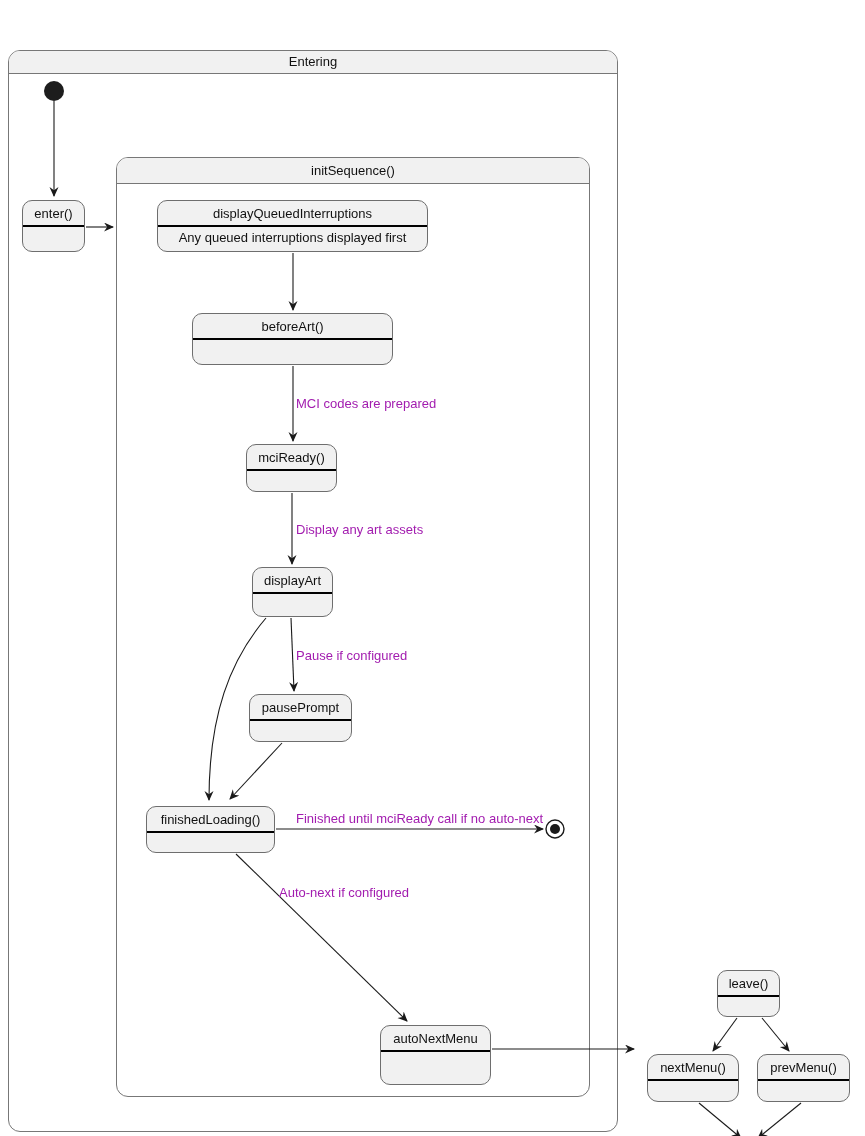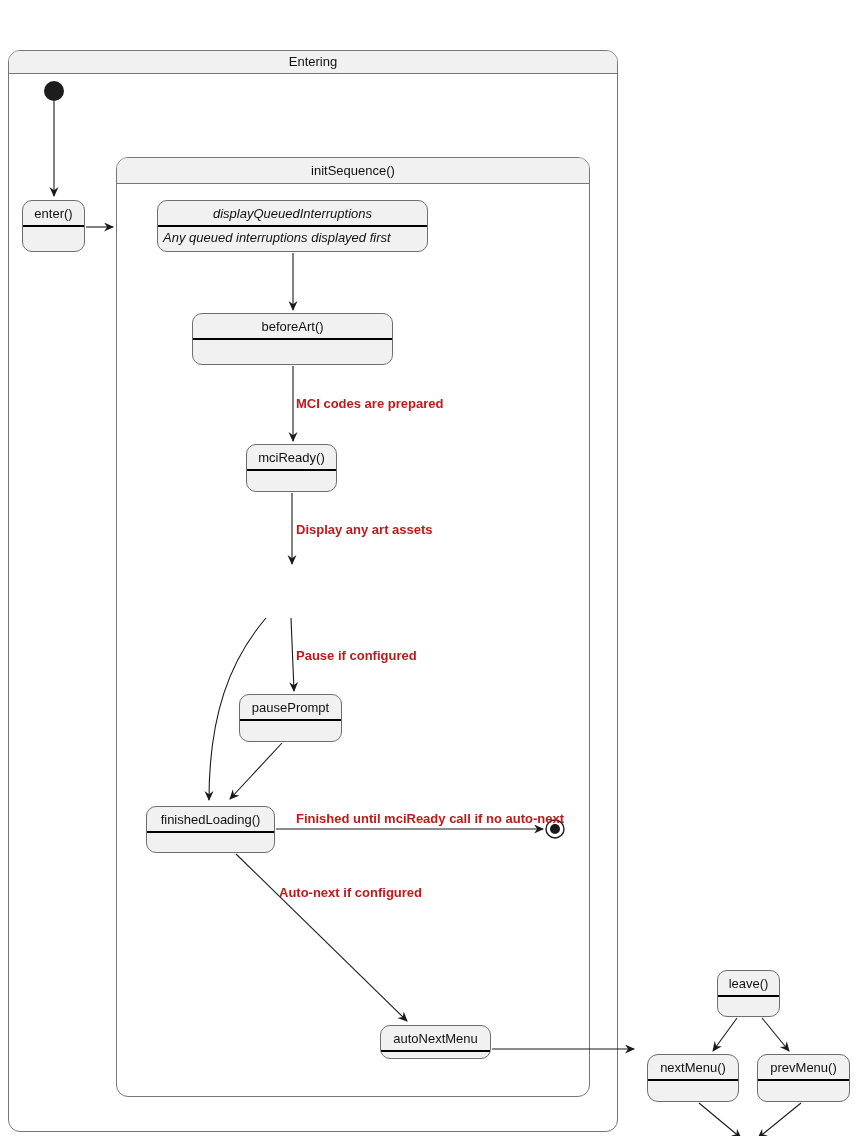--- a/index.html
+++ b/index.html
@@ -23,24 +23,24 @@
   .state{
     position:absolute;border:1px solid #6e6e6e;border-radius:10px;
     background:#f1f1f1;box-sizing:border-box;font-size:13px;
     display:flex;flex-direction:column;
   }
   .state-title{
     flex:0 0 auto;padding:5px 6px 4px 6px;text-align:center;
     border-bottom:2px solid #000000;white-space:nowrap;
   }
   .state-body{
-    flex:1 1 auto;padding:3px 5px;text-align:left;white-space:nowrap;
+    flex:1 1 auto;padding:3px 5px;text-align:center;white-space:nowrap;
   }
   .edge-label{
-    position:absolute;font-size:13px;white-space:nowrap;color:#b91c1c;font-weight:bold;
+    position:absolute;font-size:13px;white-space:nowrap;color:#a21caf;
   }
   svg.edges{position:absolute;left:0;top:0;pointer-events:none;}
 </style>
 </head>
 <body>
 
 <div id="canvas">
 
   <div class="container" style="left:8px;top:10px;width:610px;height:1082px;">
     <div class="container-title">Entering</div>
@@ -84,46 +84,50 @@
     <path d="M762,978 L789,1011" stroke="#1a1a1a" stroke-width="1.1" fill="none" marker-end="url(#arrow)"></path>
     <path d="M699,1063 L741,1098" stroke="#1a1a1a" stroke-width="1.1" fill="none" marker-end="url(#arrow)"></path>
     <path d="M801,1063 L758,1098" stroke="#1a1a1a" stroke-width="1.1" fill="none" marker-end="url(#arrow)"></path>
   </svg>
 
   <div class="state" style="left:22px;top:160px;width:63px;height:52px;">
     <div class="state-title">enter()</div>
     <div class="state-body"></div>
   </div>
 
-  <div class="state" style="left:157px;top:160px;width:271px;height:52px;font-style:italic;">
+  <div class="state" style="left:157px;top:160px;width:271px;height:52px;">
     <div class="state-title">displayQueuedInterruptions</div>
     <div class="state-body">Any queued interruptions displayed first</div>
   </div>
 
   <div class="state" style="left:192px;top:273px;width:201px;height:52px;">
     <div class="state-title">beforeArt()</div>
   </div>
 
   <div class="state" style="left:246px;top:404px;width:91px;height:48px;">
     <div class="state-title">mciReady()</div>
     <div class="state-body"></div>
   </div>
 
+  <div class="state" style="left:252px;top:527px;width:81px;height:50px;">
+    <div class="state-title">displayArt</div>
+    <div class="state-body"></div>
+  </div>
 
-  <div class="state" style="left:239px;top:654px;width:103px;height:48px;">
+  <div class="state" style="left:249px;top:654px;width:103px;height:48px;">
     <div class="state-title">pausePrompt</div>
     <div class="state-body"></div>
   </div>
 
   <div class="state" style="left:146px;top:766px;width:129px;height:47px;">
     <div class="state-title">finishedLoading()</div>
     <div class="state-body"></div>
   </div>
 
-  <div class="state" style="left:380px;top:985px;width:111px;height:34px;">
+  <div class="state" style="left:380px;top:985px;width:111px;height:60px;">
     <div class="state-title">autoNextMenu</div>
     <div class="state-body"></div>
   </div>
 
   <div class="state" style="left:717px;top:930px;width:63px;height:47px;">
     <div class="state-title">leave()</div>
     <div class="state-body"></div>
   </div>
 
   <div class="state" style="left:647px;top:1014px;width:92px;height:48px;border-radius:11px;">

